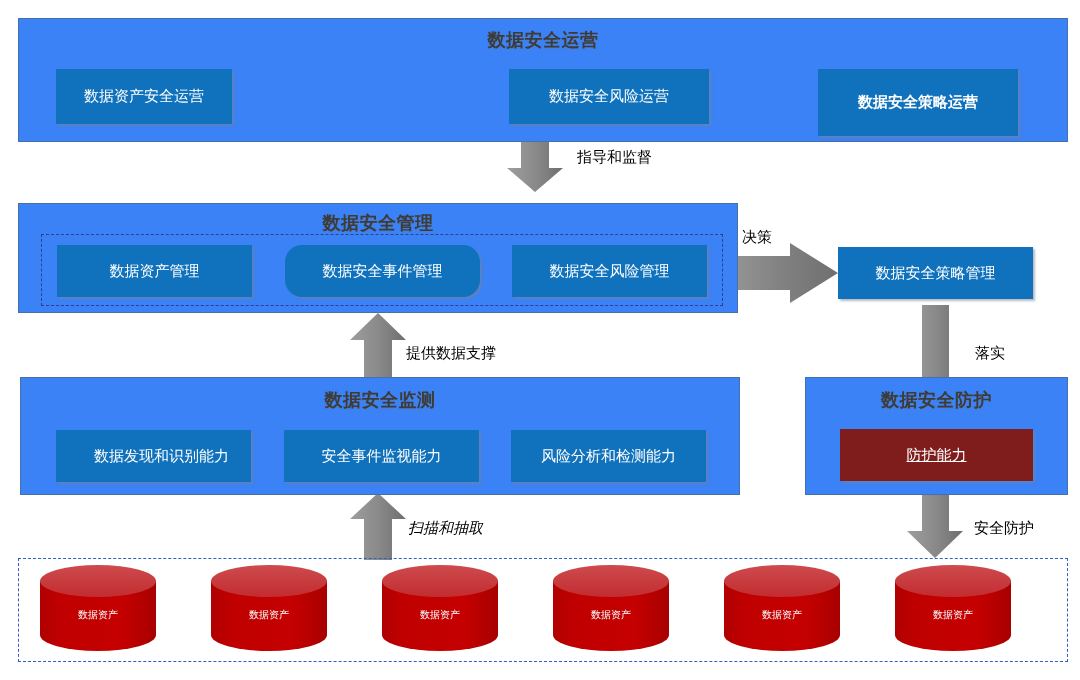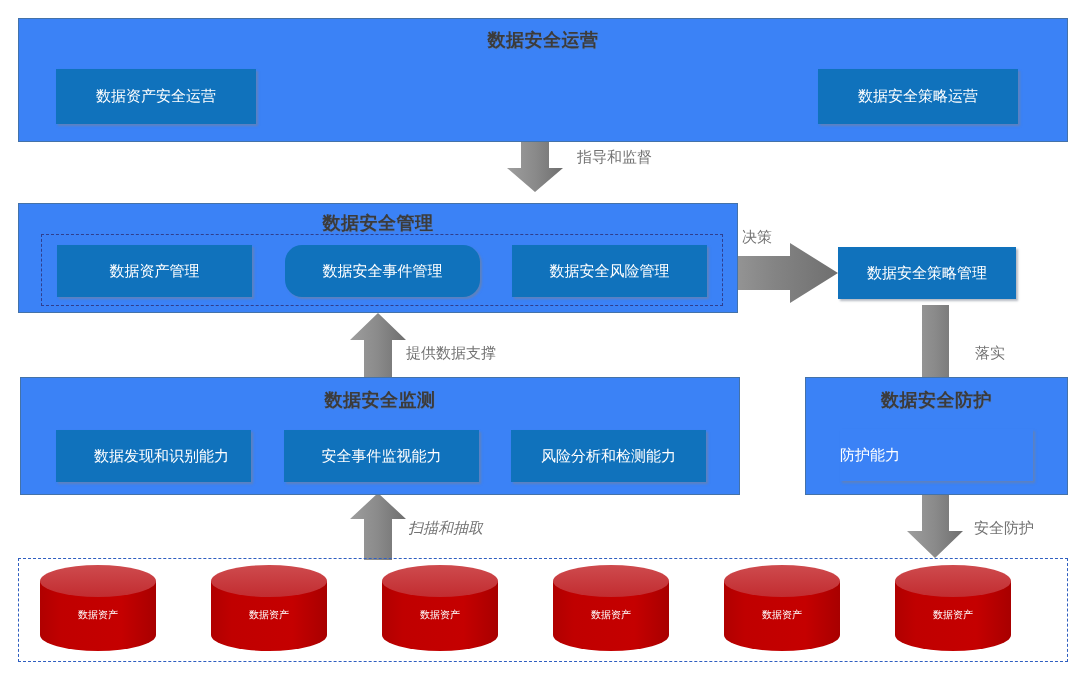--- a/index.html
+++ b/index.html
@@ -45,45 +45,46 @@
     color: #ffffff;
     font-size: 15px;
     display: flex;
     align-items: center;
     justify-content: center;
     text-align: center;
     white-space: nowrap;
     box-shadow: 2px 2px 2px rgba(120,130,145,0.55);
   }
   .orangebox {
-    background: #3b82f6;
+    background: #7f1d1d;
     color: #ffffff;
     font-size: 15px;
     display: flex;
     align-items: center;
-    justify-content: flex-start;
+    justify-content: center;
     text-align: center;
     white-space: nowrap;
     box-shadow: 2px 2px 2px rgba(120,130,145,0.55);
+    text-decoration: underline;
   }
 
   
   .dashed-group {
     border: 1.6px dashed #2F3F8F;
     background: transparent;
   }
   .dashed-assets {
     border: 1.6px dashed #2F5FC0;
     background: transparent;
   }
 
   
   .arrow-label {
     font-size: 15px;
-    color: #737373;
+    color: #000000;
     white-space: nowrap;
     text-align: center;
   }
   .cyl-label {
     position: absolute;
     left: 0;
     width: 100%;
     text-align: center;
     color: #ffffff;
     font-size: 10px;
@@ -132,24 +133,27 @@
     </g>
 
     <g>
       <path d="M922,489 L949,489 L949,531 L963,531 L935,558 L907,531 L922,531 Z" fill="url(#gV)"></path>
     </g>
   </svg>
 
   <div class="abs panel" style="left:18px; top:18px; width:1050px; height:124px;">
     <div class="section-title abs" style="left:0; top:9px; width:100%;">数据安全运营</div>
 
-    <div class="bluebox abs" style="left:37px; top:50px; width:200px; height:55px;">
+    <div class="bluebox abs" style="left:37px; top:50px; width:176px; height:55px;">
       <span>数据资产安全运营</span>
     </div>
-    <div class="bluebox abs" style="left:799px; top:50px; width:200px; height:55px;">
+    <div class="bluebox abs" style="left:490px; top:50px; width:200px; height:55px;">
+      <span>数据安全风险运营</span>
+    </div>
+    <div class="bluebox abs" style="left:799px; top:50px; width:200px; height:67px;font-weight:bold;">
       <span>数据安全策略运营</span>
     </div>
   </div>
 
   <div class="abs arrow-label" style="left:577px; top:148px;">指导和监督</div>
 
   <div class="abs panel" style="left:18px; top:203px; width:720px; height:110px;">
     <div class="section-title abs" style="left:0; top:7px; width:100%;">数据安全管理</div>
   </div>
 
@@ -160,21 +164,21 @@
   </div>
   <div class="bluebox abs" style="left:285px; top:245px; width:195px; height:52px;border-radius:17px;">
     <span>数据安全事件管理</span>
   </div>
   <div class="bluebox abs" style="left:512px; top:245px; width:195px; height:52px;">
     <span>数据安全风险管理</span>
   </div>
 
   <div class="abs arrow-label" style="left:742px; top:228px;">决策</div>
 
-  <div class="bluebox abs" style="left:838px; top:247px; width:178px; height:52px;">
+  <div class="bluebox abs" style="left:838px; top:247px; width:195px; height:52px;">
     <span>数据安全策略管理</span>
   </div>
 
   <div class="abs arrow-label" style="left:406px; top:344px;">提供数据支撑</div>
 
   <div class="abs arrow-label" style="left:975px; top:344px;">落实</div>
 
   <div class="abs panel" style="left:20px; top:377px; width:720px; height:118px;text-decoration:underline;">
     <div class="section-title abs" style="left:0; top:10px; width:100%;">数据安全监测</div>
 

